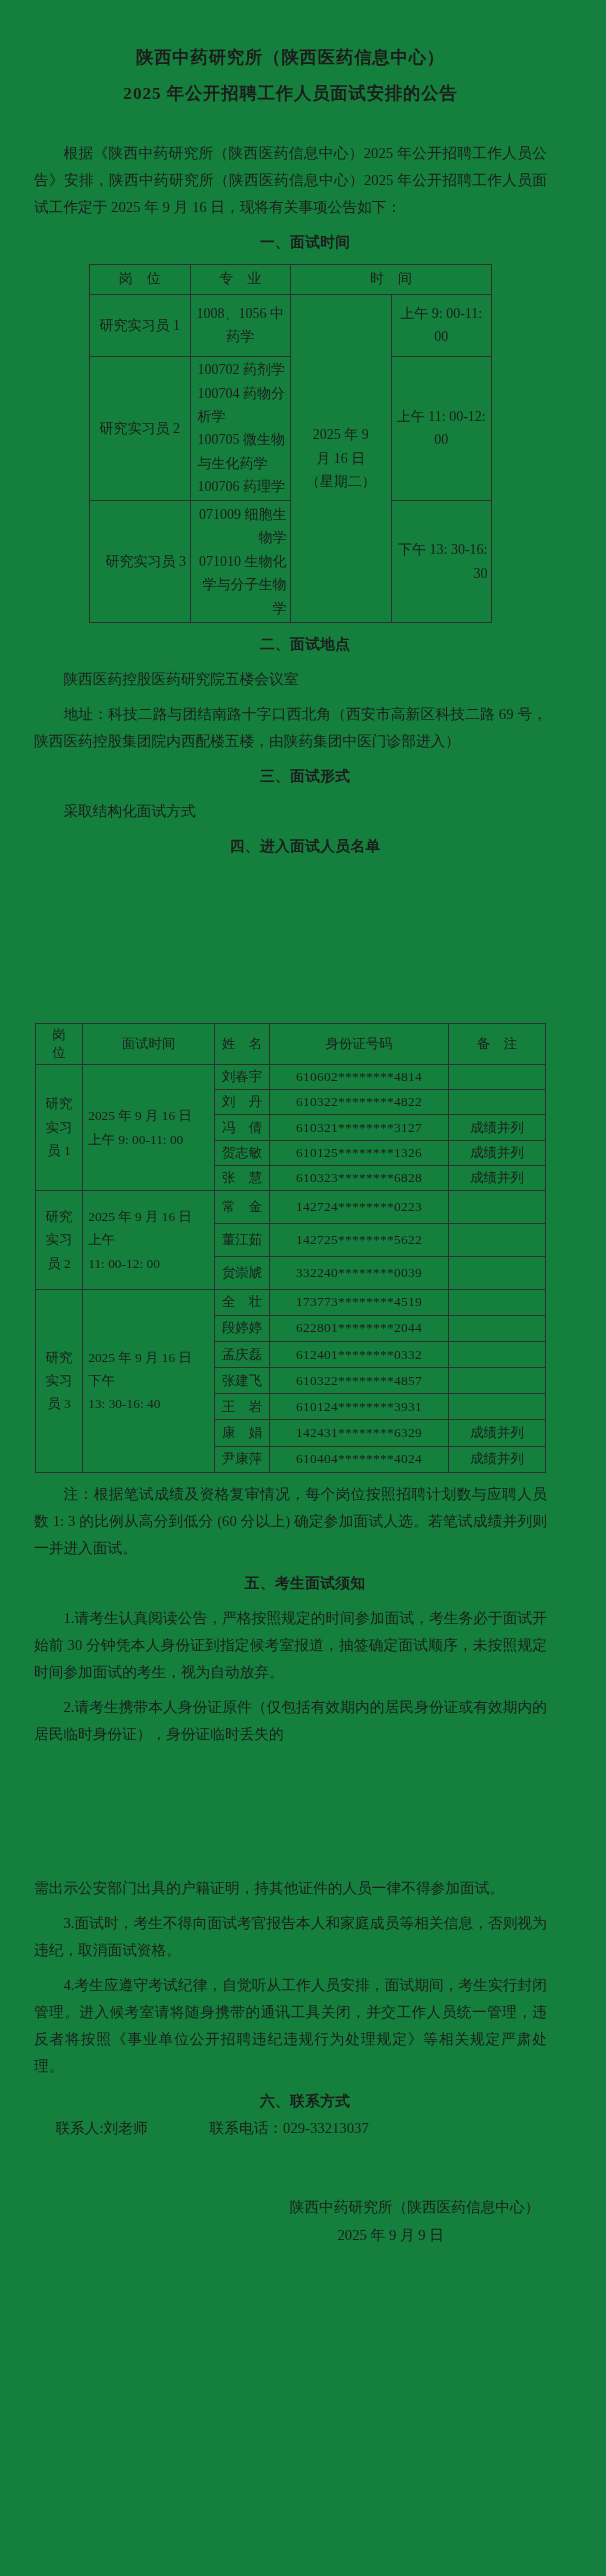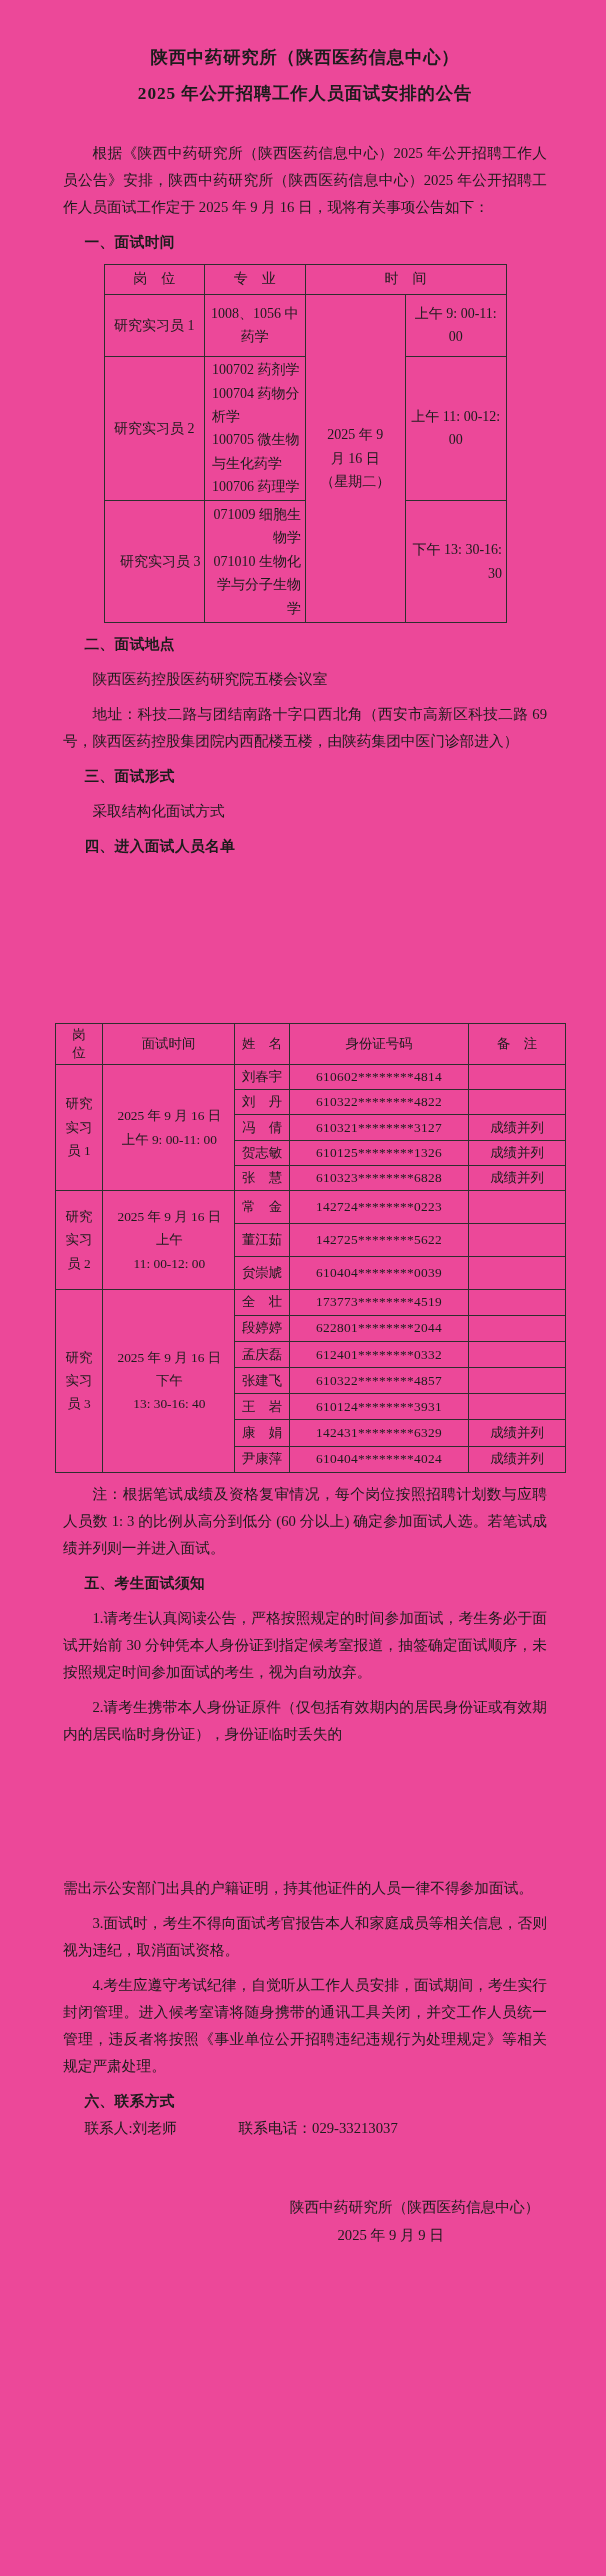--- a/index.html
+++ b/index.html
@@ -1,44 +1,44 @@
 <!DOCTYPE html>
 <html style="font-size:14px"><head>
 <meta charset="utf-8">
 <style>
   html,body{margin:0;padding:0;background:#ffffff;}
   .page{
-    width:607px;height:2576px;background:#ec4899;box-sizing:border-box;
-    padding:40px 52px 0 55px;overflow:hidden;
+    width:607px;height:2576px;background:#15803d;box-sizing:border-box;
+    padding:40px 52px 0 26px;overflow:hidden;
     font-family:"Liberation Serif","DejaVu Serif",serif;color:#1c1c1c;
   }
   .title{
     text-align:center;font-weight:bold;font-size:17.3px;line-height:36px;
     letter-spacing:0.9px;margin:0;
   }
   .title-block{margin-bottom:28px;}
   p.body{font-size:14.7px;line-height:27px;text-align:justify;margin:8px;text-indent:2em;}
   p.noindent{text-indent:0;}
   .heading{
     font-size:14.7px;line-height:27px;margin:0;text-indent:2em;font-weight:bold;
-    font-family:"Liberation Sans","DejaVu Sans",sans-serif;letter-spacing:0.4px;
+    font-family:"Liberation Sans","DejaVu Sans",sans-serif;letter-spacing:0.4px;text-align:center;
   }
   
   table{border-collapse:collapse;table-layout:fixed;}
   th,td{border:0.9px solid #2e2e2e;padding:1.7px 3.5px;text-align:center;vertical-align:middle;font-weight:normal;}
   #schedule-table{width:403px;margin:7.8px auto 8.7px auto;font-size:14px;}
   #schedule-table th{height:26px;}
   #schedule-table td{line-height:23.4px;}
   #schedule-table td.major{text-align:left;padding-left:7px;}
   #schedule-table tr.sr1 td{height:57px;}
   #schedule-table tr.sr3 td{height:73px;text-align:right;}
   #candidates-table{width:510px;margin:0 auto;font-size:13.4px;}
   #candidates-table th{height:29.5px;}
   #candidates-table td{line-height:22px;padding:0.9px 3.5px;}
-  #candidates-table td.timecell{text-align:center;padding-left:5.2px;line-height:23.4px;}
+  #candidates-table td.timecell{text-align:left;padding-left:5.2px;line-height:23.4px;}
   #candidates-table td.postcell{line-height:23.4px;}
   #candidates-table td.idcell{letter-spacing:0.3px;}
   #candidates-table tr.g1 td.datarow{height:22.5px;}
   #candidates-table tr.g2 td.datarow{height:30px;}
   #candidates-table tr.g3 td.datarow{height:23.4px;margin-left:9px;}
   .gap-a{height:163px;}
   .gap-b{height:111px;}
   .contact-line{font-size:14.7px;line-height:27px;margin:0;text-indent:2em;}
   .contact-sep{display:inline-block;width:62px;}
   .sign-org{font-size:14.7px;line-height:27px;margin:52px 15.6px 0 0;text-align:right;}
@@ -178,21 +178,21 @@
           <td class="datarow idcell">142724********0223</td>
           <td class="datarow"></td>
         </tr>
         <tr class="g2">
           <td class="datarow">董江茹</td>
           <td class="datarow idcell">142725********5622</td>
           <td class="datarow"></td>
         </tr>
         <tr class="g2">
           <td class="datarow">贠崇虓</td>
-          <td class="datarow idcell">610404********0039</td>
+          <td class="datarow idcell">332240********0039</td>
           <td class="datarow"></td>
         </tr>
         <tr class="g3">
           <td rowspan="7" class="postcell">
             <div>研究</div>
             <div>实习</div>
             <div>员 3</div>
           </td>
           <td rowspan="7" class="timecell">
             <div>2025 年 9 月 16 日</div>

